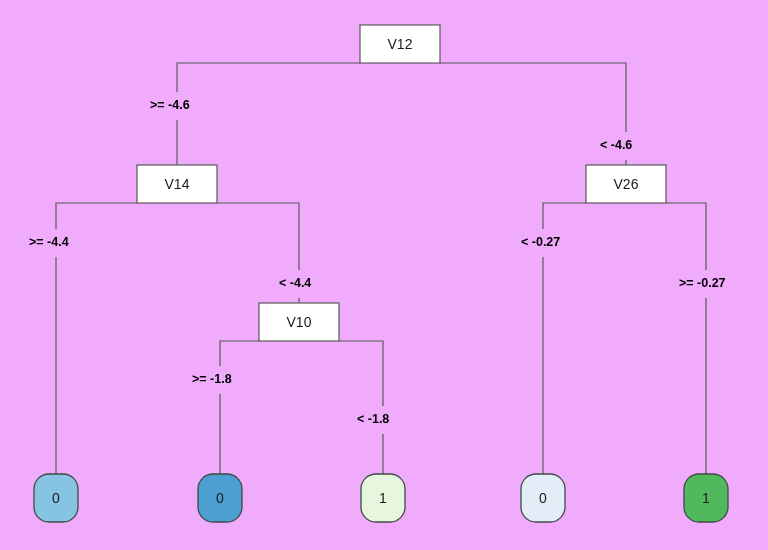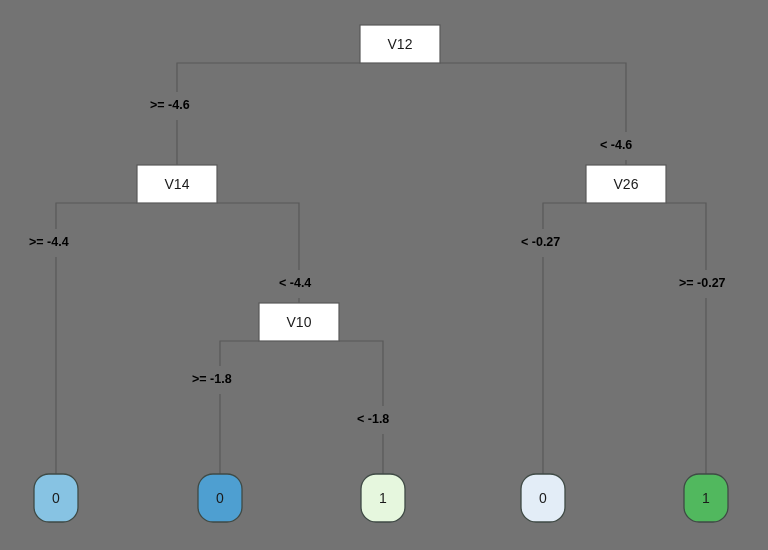--- a/index.html
+++ b/index.html
@@ -7,21 +7,21 @@
     padding: 0;
     background: #ffffff;
   }
   body {
     font-family: "Liberation Sans", sans-serif;
   }
   #canvas {
     position: relative;
     width: 768px;
     height: 550px;
-    background: #737373;
+    background: #f0abfc;
     overflow: hidden;
   }
   #tree-svg {
     position: absolute;
     left: 0;
     top: 0;
     width: 768px;
     height: 550px;
   }
   .edge-line {

